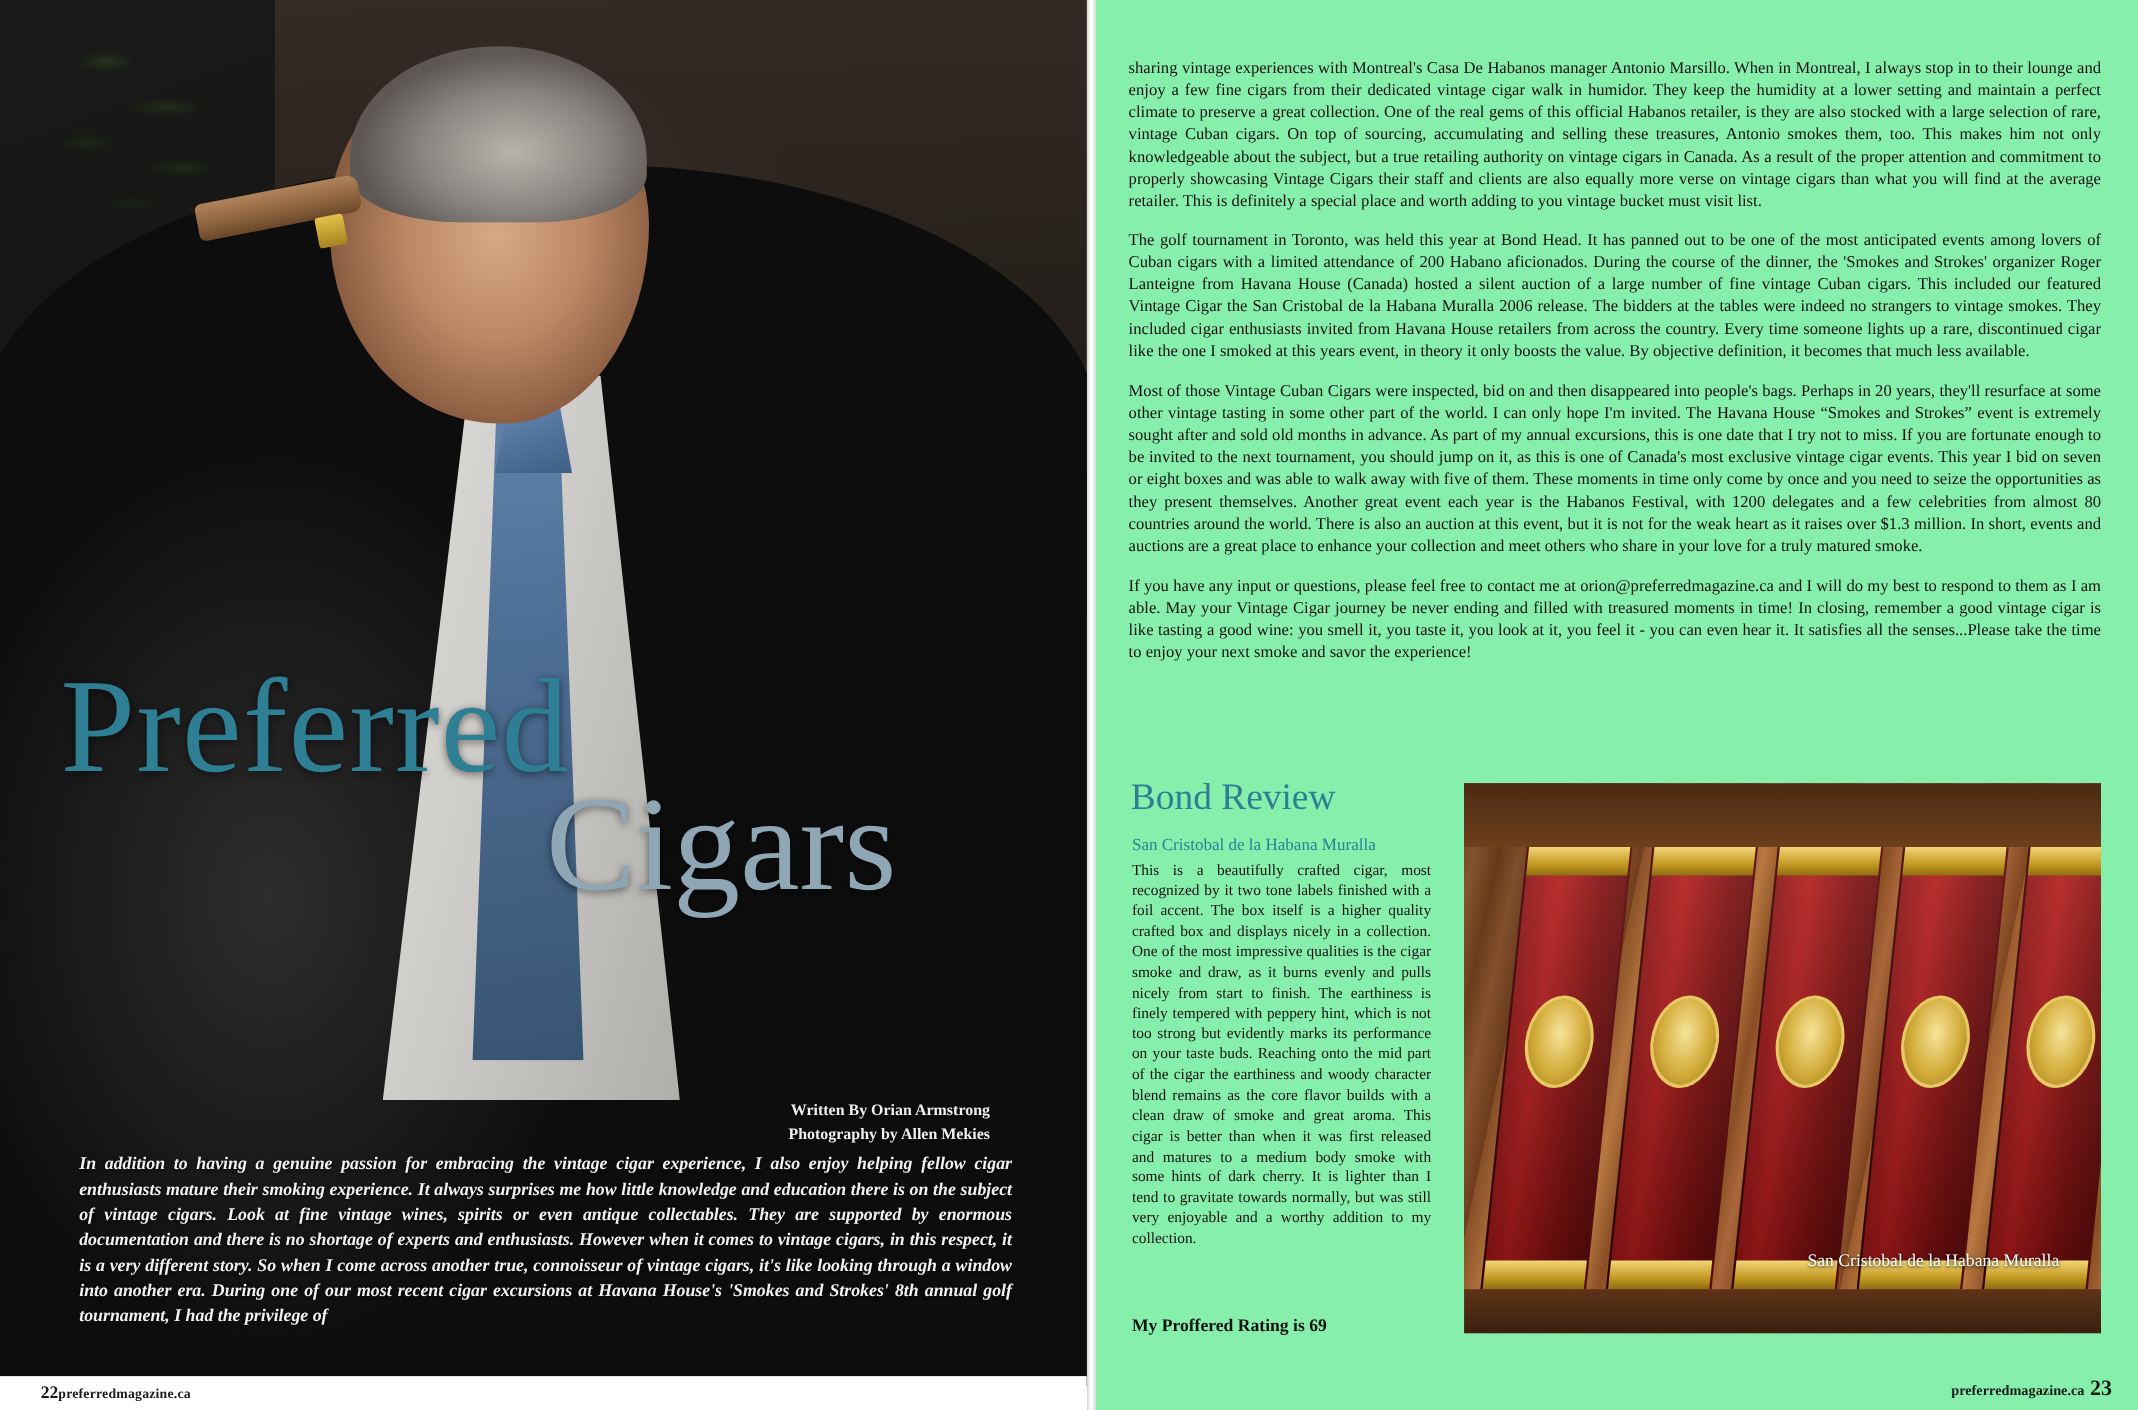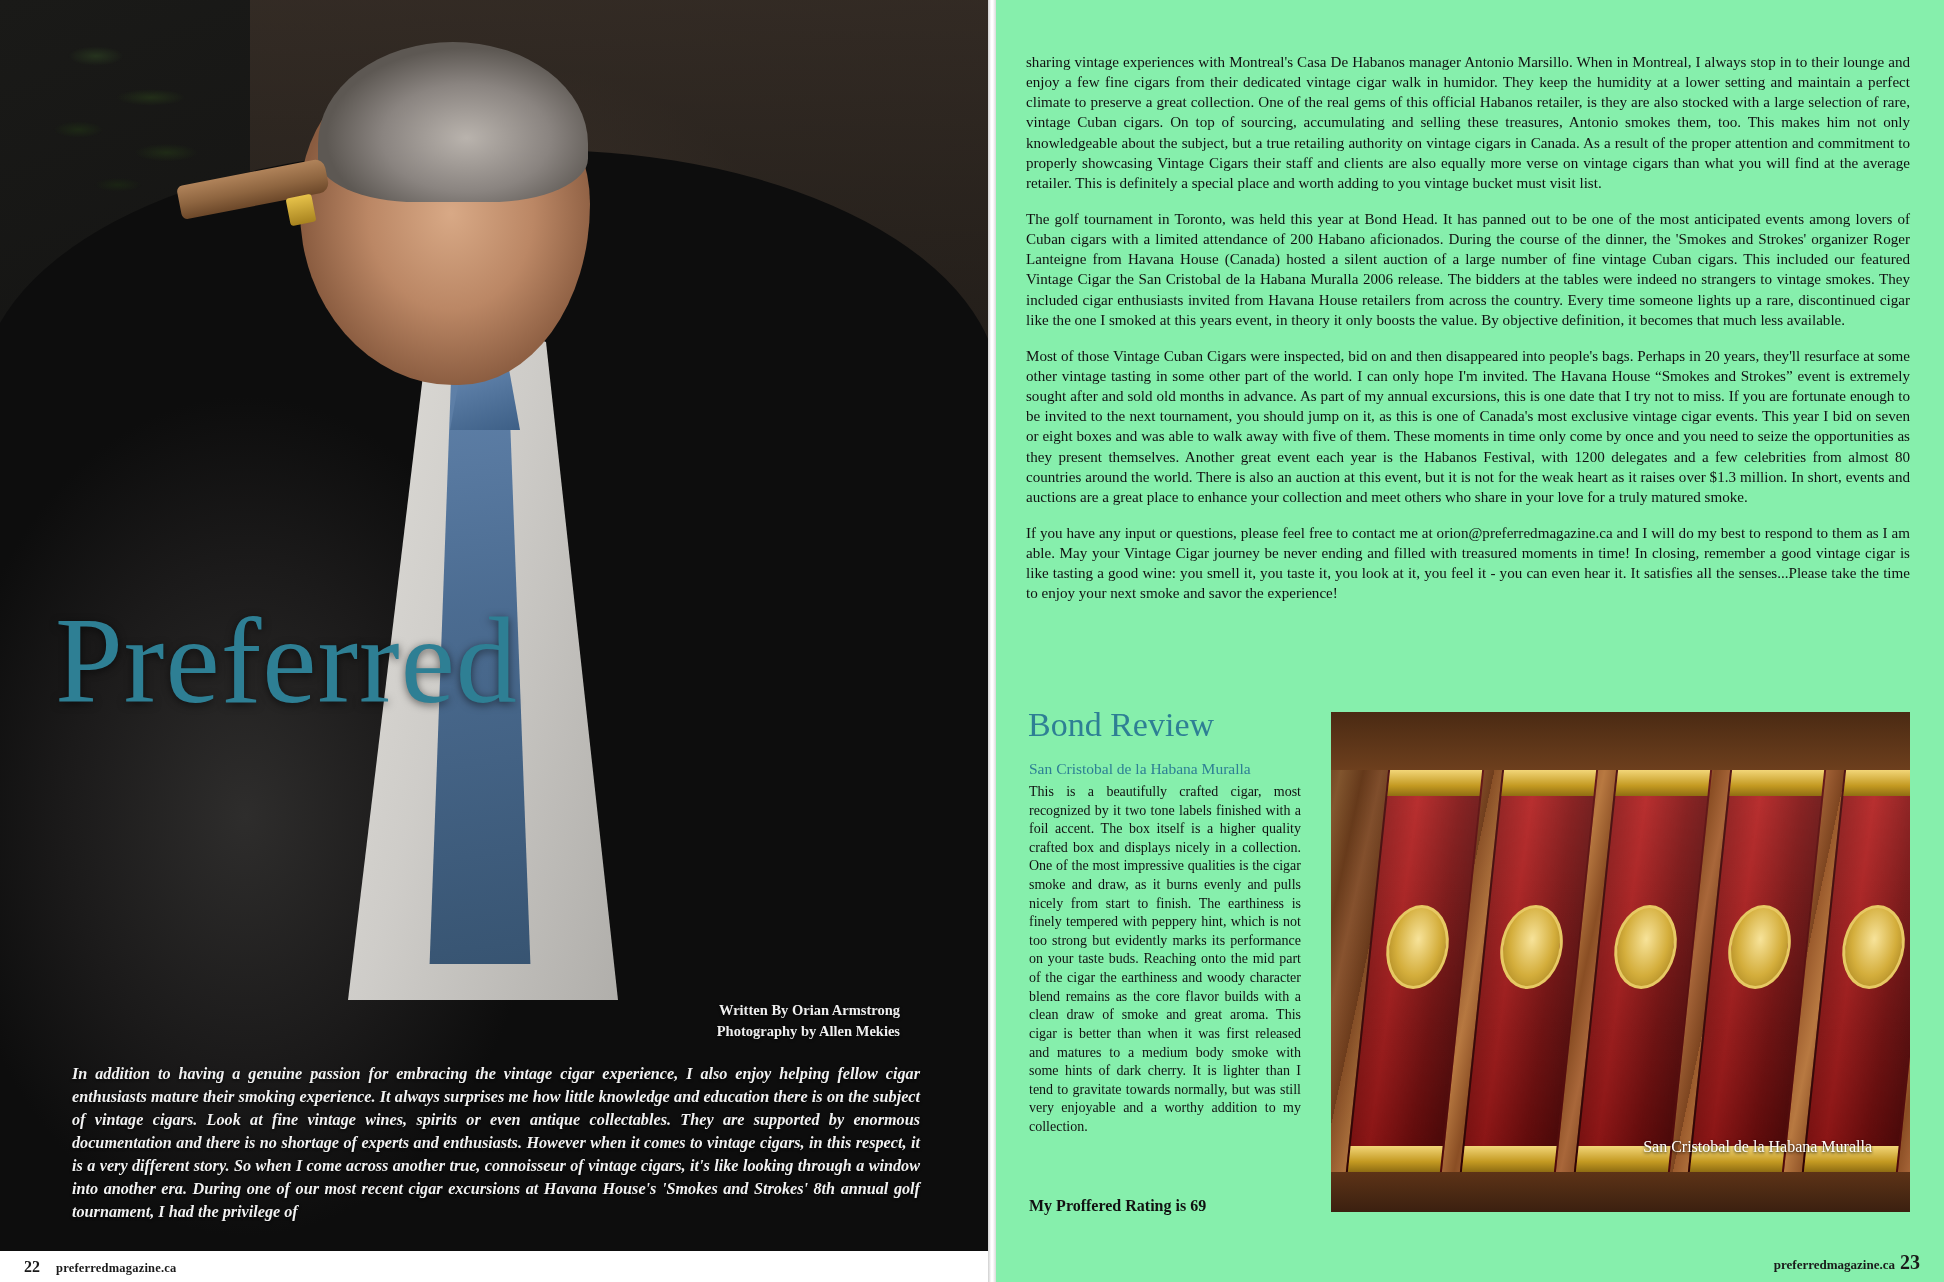--- a/index.html
+++ b/index.html
@@ -135,34 +135,33 @@
   .lede {
     position: absolute; left: 72px; top: 1047px; width: 848px;
     color: #f2f2f2;
     font-family: "Liberation Serif", serif;
     font-style: italic;
     font-weight: bold;
     font-size: 16.2px;
     line-height: 1.42;
     text-align: justify;
     text-shadow: 0 1px 3px rgba(0,0,0,.85);
-    margin-top: 16px;
   }
   .footer-left {
     position: absolute; left: 0; bottom: 0; width: 988px; height: 31px;
     background: #ffffff;
     display: flex; align-items: center;
   }
   .folio-left {
-    margin-left: 24px;
+    margin-left: 37px;
     font-family: "Liberation Serif", serif;
     font-weight: bold;
     font-size: 15px;
     color: #1a1a1a;
-    display: flex; align-items: baseline; gap: 16px;
+    display: flex; align-items: baseline; gap: 0;
   }
   .folio-left .num { font-size: 16px; }
   .folio-left .site { font-size: 12.5px; letter-spacing: .2px; }
 
   .gutter {
     width: 8px; height: 1282px;
     background: linear-gradient(90deg,#cfcfcf,#ffffff 40%,#ffffff 60%,#d9d9d9);
   }
 
   
@@ -292,20 +291,21 @@
       <div class="tie"></div>
       <div class="tie-knot"></div>
       <div class="head"></div>
       <div class="hair"></div>
       <div class="cigar-img"></div>
       <div class="cigar-band"></div>
     </div>
 
     <div class="title-block">
       <div class="title-pref">Preferred</div>
+      <div class="title-cig">Cigars</div>
     </div>
 
     <div class="credits">
       <div>Written By Orian Armstrong</div>
       <div>Photography by Allen Mekies</div>
     </div>
 
     <div class="lede">In addition to having a genuine passion for embracing the vintage cigar experience, I also enjoy helping fellow cigar enthusiasts mature their smoking experience. It always surprises me how little knowledge and education there is on the subject of vintage cigars. Look at fine vintage wines, spirits or even antique collectables. They are supported by enormous documentation and there is no shortage of experts and enthusiasts. However when it comes to vintage cigars, in this respect, it is a very different story.  So when I come across another true, connoisseur of vintage cigars, it's like looking through a window into another era.  During one of our most recent cigar excursions at Havana House's 'Smokes and Strokes' 8th annual golf tournament, I had the privilege of</div>
 
     <div class="footer-left">

